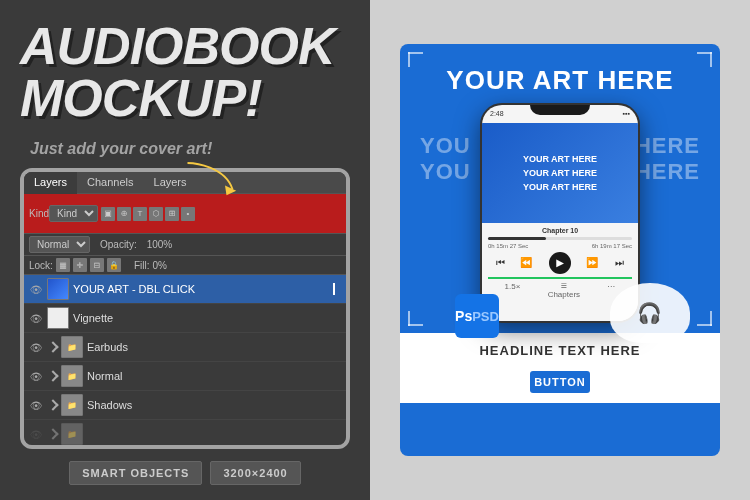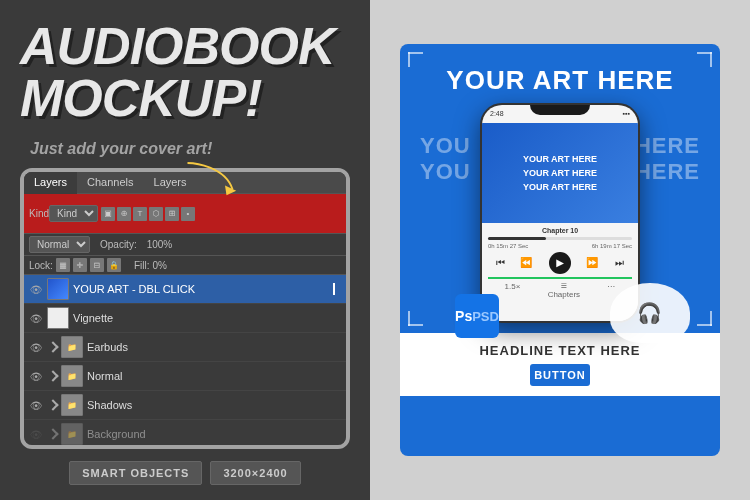--- a/index.html
+++ b/index.html
@@ -530,21 +530,21 @@
       text-transform: uppercase;
     }
 
     .mockup-button {
       background: #1a6cd4;
       color: white;
       padding: 5px 4px;
       border-radius: 3px;
       font-size: 11px;
       font-weight: bold;
-      margin-top: 6px;
+      margin-top: 13px;
       display: inline-block;
       letter-spacing: 1px;
     }
 
     
     .ps-badge {
       position: absolute;
       bottom: 118px;
       left: 55px;
       width: 44px;
@@ -657,21 +657,20 @@
       <div class="eye-icon">👁</div>
       <span class="group-arrow"></span>
       <div class="layer-thumb folder">📁</div>
       <span class="layer-name">Shadows</span>
     </div>
 
     <div class="layer-item group" style="opacity:0.5;">
       <div class="eye-icon" style="opacity:0.3;">👁</div>
       <span class="group-arrow"></span>
       <div class="layer-thumb folder">📁</div>
-      <span class="layer-name">Background</span>
     </div>
   </div>
 
   <div class="footer-badges">
     <div class="badge">SMART OBJECTS</div>
     <div class="badge">3200×2400</div>
   </div>
 </div>
 
 <div class="right-panel">

